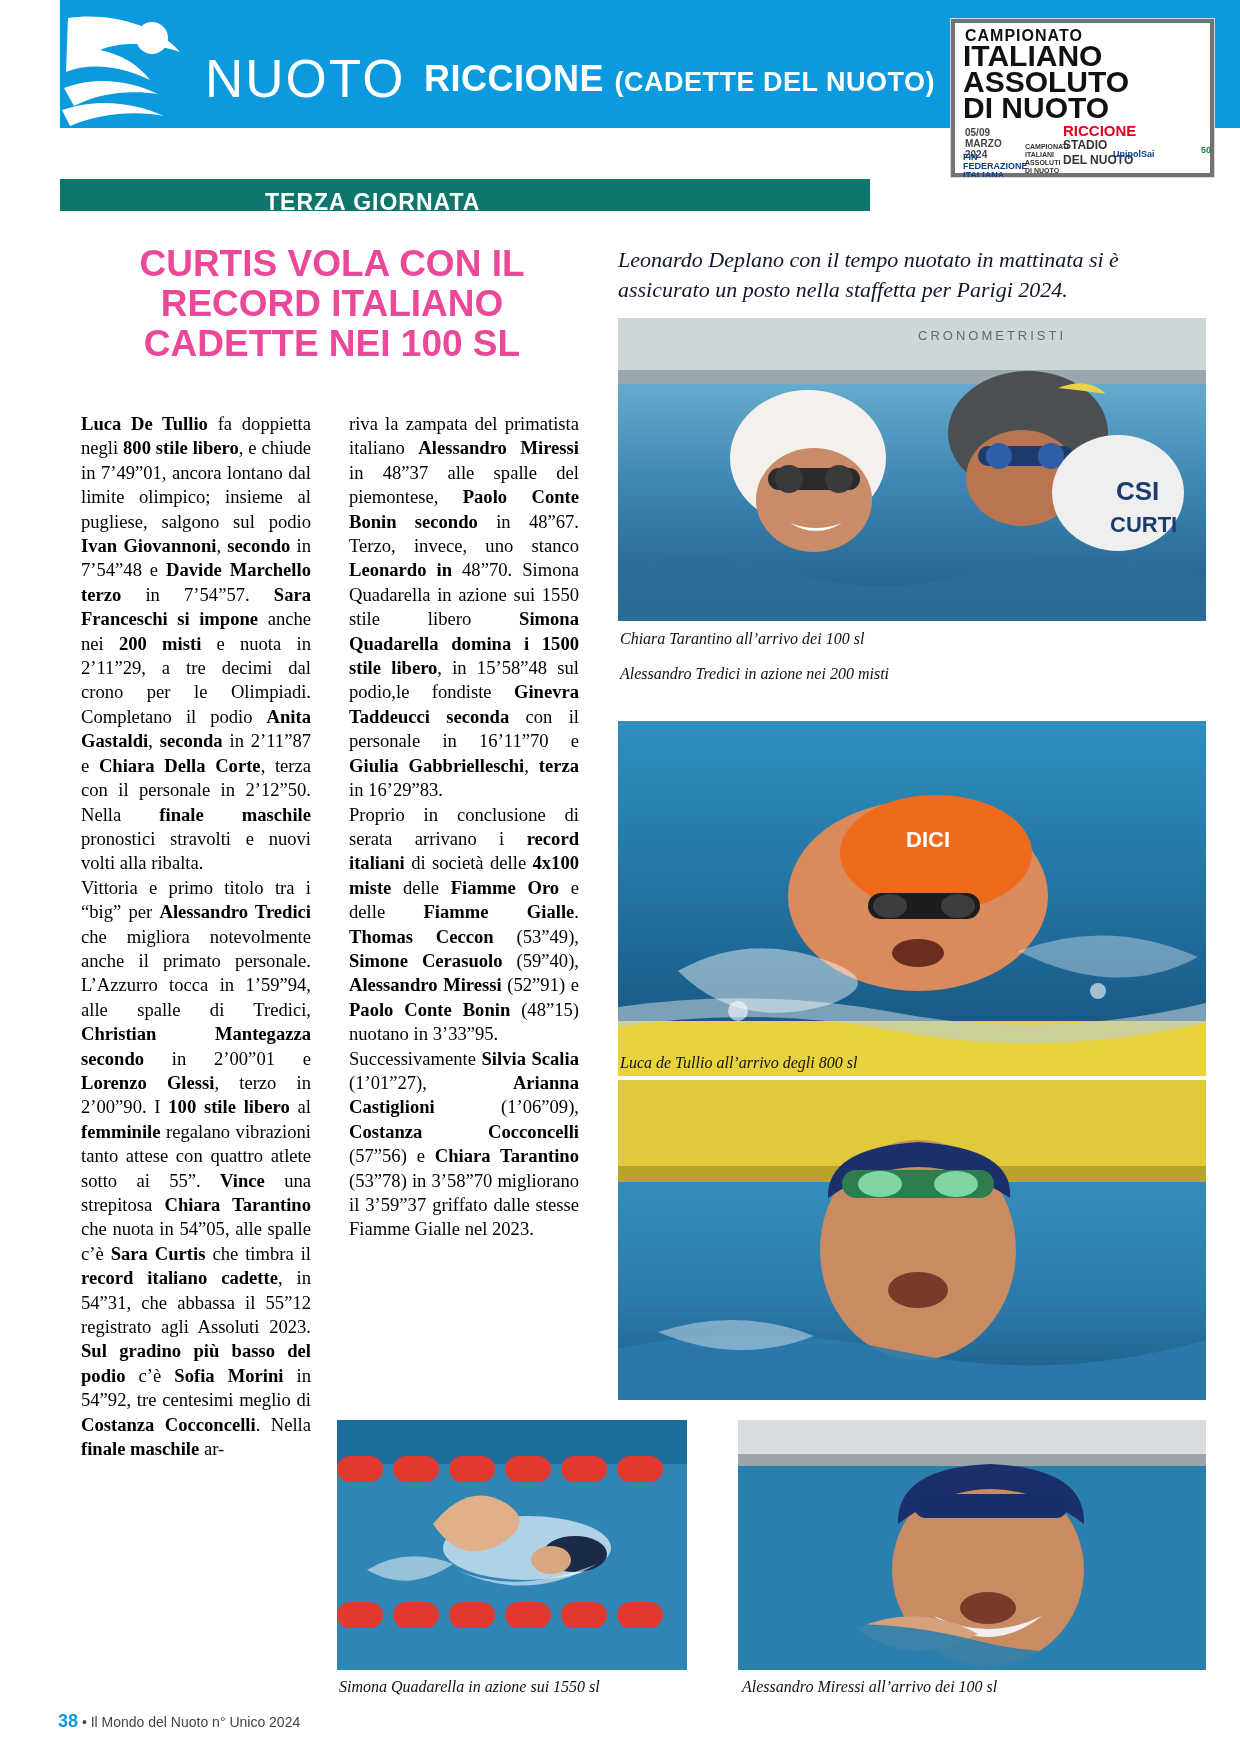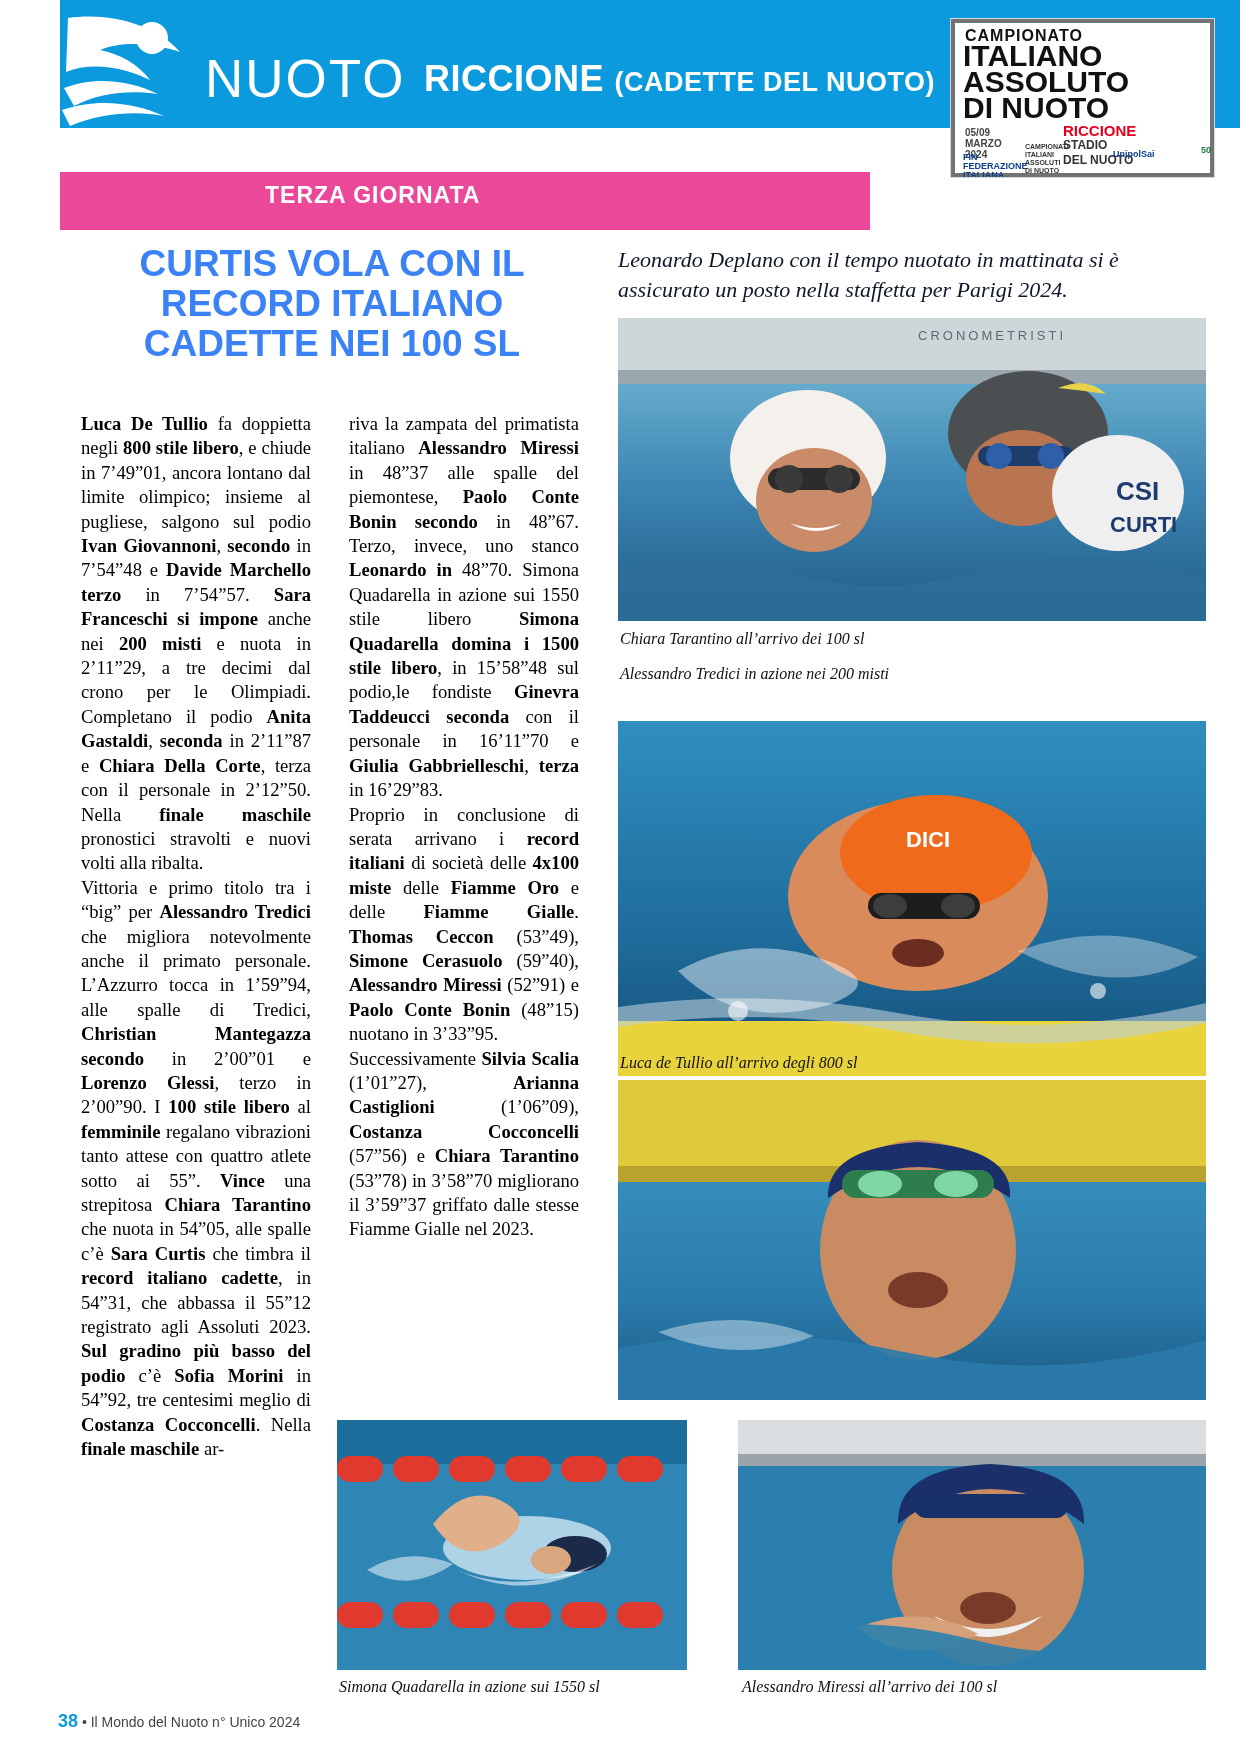--- a/index.html
+++ b/index.html
@@ -92,35 +92,35 @@
     color:#1a7f3c;
   }
   .poster-unipol {
     position:absolute; left:150px; top:8px;
     font-family:"Liberation Sans", sans-serif; font-size:9px; font-weight:bold;
     color:#0b3f8f;
   }
 
   
   .daybar {
-    position:absolute; left:60px; top:172px; width:810px; height:58px;
-    background:#ec4899;
+    position:absolute; left:60px; top:179px; width:810px; height:32px;
+    background:#0f766e;
   }
   .daybar span {
     position:absolute; left:205px; top:10px;
     font-family:"Liberation Sans", sans-serif;
     font-size:23px; font-weight:bold; letter-spacing:1px; color:#ffffff;
   }
 
   
   .headline {
     position:absolute; left:72px; top:244px; width:520px;
     font-family:"Liberation Sans", sans-serif;
     font-size:37px; font-weight:bold; line-height:40px;
-    color:#3b82f6; text-align:center; letter-spacing:0px;
+    color:#ec4899; text-align:center; letter-spacing:0px;
   }
 
   
   .standfirst {
     position:absolute; left:618px; top:245px; width:588px;
     font-family:"Liberation Serif", serif;
     font-style:italic; font-size:22px; line-height:30px;
     color:#0f172a;
   }
 

